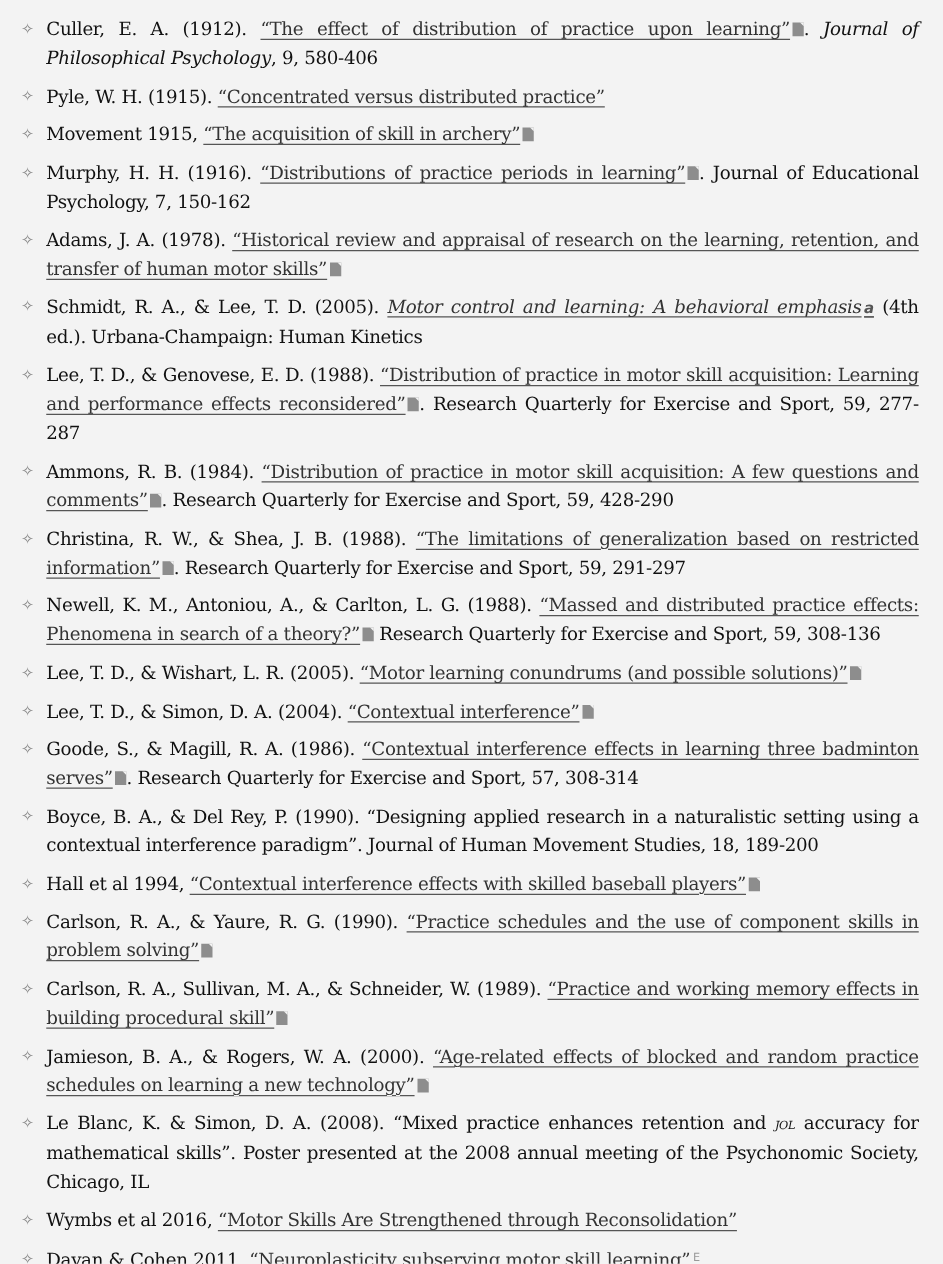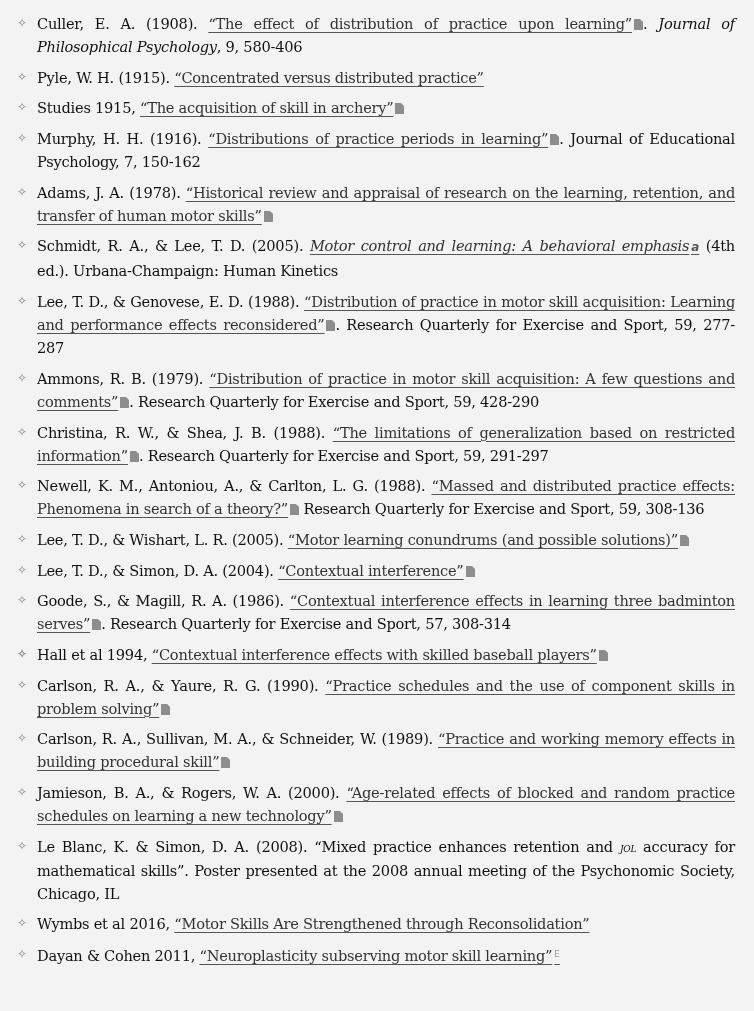--- a/index.html
+++ b/index.html
@@ -67,34 +67,34 @@
       color: #999;
       vertical-align: 4px;
       margin-left: 2px;
     }
     .sc { font-variant: small-caps; font-size: 13px; font-style: italic; }
   </style>
 </head>
 <body>
 
 <ul class="refs" id="refs">
-    <li><span class="bullet">✧</span><span>Culler, E. A. (1908). </span><a class="link" href="#">“The effect of distribution of practice upon learning”<span class="pdf-icon"></span></a><span>. </span><span class="it">Journal of Philosophical Psychology</span><span>, 9, 580-406</span></li>
+    <li><span class="bullet">✧</span><span>Culler, E. A. (1912). </span><a class="link" href="#">“The effect of distribution of practice upon learning”<span class="pdf-icon"></span></a><span>. </span><span class="it">Journal of Philosophical Psychology</span><span>, 9, 580-406</span></li>
     <li><span class="bullet">✧</span><span>Pyle, W. H. (1915). </span><a class="link" href="#">“Concentrated versus distributed practice”</a></li>
-    <li><span class="bullet">✧</span><span>Studies 1915, </span><a class="link" href="#">“The acquisition of skill in archery”<span class="pdf-icon"></span></a></li>
+    <li><span class="bullet">✧</span><span>Movement 1915, </span><a class="link" href="#">“The acquisition of skill in archery”<span class="pdf-icon"></span></a></li>
     <li><span class="bullet">✧</span><span>Murphy, H. H. (1916). </span><a class="link" href="#">“Distributions of practice periods in learning”<span class="pdf-icon"></span></a><span>. Journal of Educational Psy­chology, 7, 150-162</span></li>
     <li><span class="bullet">✧</span><span>Adams, J. A. (1978). </span><a class="link" href="#">“Historical review and appraisal of research on the learning, retention, and trans­fer of human motor skills”<span class="pdf-icon"></span></a></li>
     <li><span class="bullet">✧</span><span>Schmidt, R. A., &amp; Lee, T. D. (2005). </span><a class="link it" href="#">Motor control and learning: A behavioral emphasis<span class="amazon-icon">a</span></a><span> (4th ed.). Ur­bana-Champaign: Human Kinetics</span></li>
     <li><span class="bullet">✧</span><span>Lee, T. D., &amp; Genovese, E. D. (1988). </span><a class="link" href="#">“Distribution of practice in motor skill acquisition: Learning and performance effects reconsidered”<span class="pdf-icon"></span></a><span>. Research Quarterly for Exercise and Sport, 59, 277-287</span></li>
-    <li><span class="bullet">✧</span><span>Ammons, R. B. (1979). </span><a class="link" href="#">“Distribution of practice in motor skill acquisition: A few questions and com­ments”<span class="pdf-icon"></span></a><span>. Research Quarterly for Exercise and Sport, 59, 428-290</span></li>
+    <li><span class="bullet">✧</span><span>Ammons, R. B. (1984). </span><a class="link" href="#">“Distribution of practice in motor skill acquisition: A few questions and com­ments”<span class="pdf-icon"></span></a><span>. Research Quarterly for Exercise and Sport, 59, 428-290</span></li>
     <li><span class="bullet">✧</span><span>Christina, R. W., &amp; Shea, J. B. (1988). </span><a class="link" href="#">“The limitations of generalization based on restricted informa­tion”<span class="pdf-icon"></span></a><span>. Research Quarterly for Exercise and Sport, 59, 291-297</span></li>
     <li><span class="bullet">✧</span><span>Newell, K. M., Antoniou, A., &amp; Carlton, L. G. (1988). </span><a class="link" href="#">“Massed and distributed practice effects: Phe­nomena in search of a theory?”<span class="pdf-icon"></span></a><span> Research Quarterly for Exercise and Sport, 59, 308-136</span></li>
     <li><span class="bullet">✧</span><span>Lee, T. D., &amp; Wishart, L. R. (2005). </span><a class="link" href="#">“Motor learning conundrums (and possible solutions)”<span class="pdf-icon"></span></a></li>
     <li><span class="bullet">✧</span><span>Lee, T. D., &amp; Simon, D. A. (2004). </span><a class="link" href="#">“Contextual interference”<span class="pdf-icon"></span></a></li>
     <li><span class="bullet">✧</span><span>Goode, S., &amp; Magill, R. A. (1986). </span><a class="link" href="#">“Contextual interference effects in learning three badminton serves”<span class="pdf-icon"></span></a><span>. Research Quarterly for Exercise and Sport, 57, 308-314</span></li>
-    <li><span class="bullet">✧</span></li>
+    <li><span class="bullet">✧</span><span>Boyce, B. A., &amp; Del Rey, P. (1990). “Designing applied research in a naturalistic setting using a contex­tual interference paradigm”. Journal of Human Movement Studies, 18, 189-200</span></li>
     <li><span class="bullet">✧</span><span>Hall et al 1994, </span><a class="link" href="#">“Contextual interference effects with skilled baseball players”<span class="pdf-icon"></span></a></li>
     <li><span class="bullet">✧</span><span>Carlson, R. A., &amp; Yaure, R. G. (1990). </span><a class="link" href="#">“Practice schedules and the use of component skills in problem solving”<span class="pdf-icon"></span></a></li>
     <li><span class="bullet">✧</span><span>Carlson, R. A., Sullivan, M. A., &amp; Schneider, W. (1989). </span><a class="link" href="#">“Practice and working memory effects in building procedural skill”<span class="pdf-icon"></span></a></li>
     <li><span class="bullet">✧</span><span>Jamieson, B. A., &amp; Rogers, W. A. (2000). </span><a class="link" href="#">“Age-related effects of blocked and random practice sched­ules on learning a new technology”<span class="pdf-icon"></span></a></li>
     <li><span class="bullet">✧</span><span>Le Blanc, K. &amp; Simon, D. A. (2008). “Mixed practice enhances retention and </span><span class="sc">jol</span><span> accuracy for mathe­matical skills”. Poster presented at the 2008 annual meeting of the Psychonomic Society, Chicago, IL</span></li>
     <li><span class="bullet">✧</span><span>Wymbs et al 2016, </span><a class="link" href="#">“Motor Skills Are Strengthened through Reconsolidation”</a></li>
     <li><span class="bullet">✧</span><span>Dayan &amp; Cohen 2011, </span><a class="link" href="#">“Neuroplasticity subserving motor skill learning”<span class="e-icon">E</span></a></li>
   </ul>
 
 </body></html>

